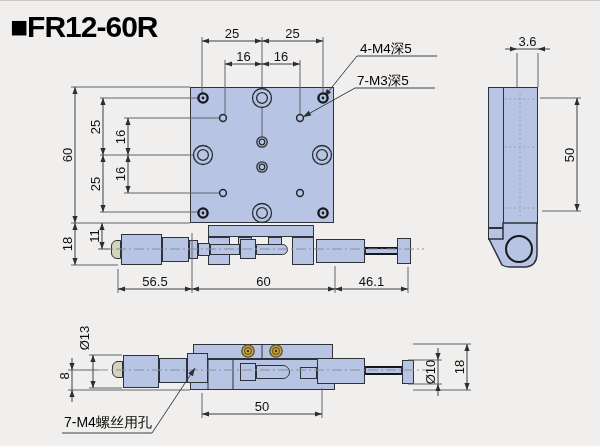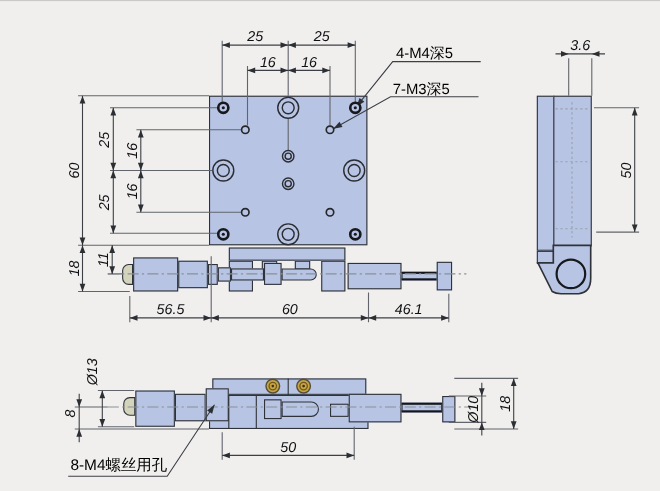--- a/index.html
+++ b/index.html
@@ -16,42 +16,43 @@
   #callout-m4{left:360px;top:39px;}
   #callout-m3{left:357px;top:71px;}
   #callout-bottom{left:64px;top:413px;font-size:14px;}
   .part{position:absolute;background:#b7c4e4;border:1.4px solid #2f3238;box-sizing:border-box;}
   .part.tip{background:#d4d4bc;}
   .part.rod{border-top:2.4px solid #15161a;border-bottom:2.4px solid #15161a;}
   .part.rleft{border-radius:6px 0 0 6px;}
   .part.rright{border-radius:0 7px 7px 0;}
   #lines-svg{position:absolute;left:0;top:0;z-index:3;}
   #parts-layer{position:absolute;left:0;top:0;width:600px;height:446px;z-index:2;}
-  #labels-layer{position:absolute;left:0;top:0;width:600px;height:442px;z-index:4;pointer-events:none;font-style:italic;}
+  #labels-layer{position:absolute;left:0;top:0;width:600px;height:442px;z-index:4;pointer-events:none;}
   .dim-label{
     position:absolute;font-size:13px;color:#101114;white-space:nowrap;
     transform:translate(-50%,-50%);
   }
   .dim-label.rot{transform:translate(-50%,-50%) rotate(-90deg);}
   .ext{stroke:#61656b;stroke-width:1;}
   .detail{stroke:#2f3238;stroke-width:1;}
   .cl{stroke:#8a8f96;stroke-width:1;stroke-dasharray:10 3 2 3;}
   .dot{stroke:#9aa0a8;stroke-width:1;stroke-dasharray:2 2.5;}
   .leader{stroke:#3c4046;stroke-width:1;fill:none;}
   .dimline{stroke:#3c4046;stroke-width:1;}
   .arrow{fill:#2b2e33;}
   .part-path{fill:#b7c4e4;stroke:#2f3238;stroke-width:1.5;}
 </style>
 </head>
 <body>
 
 <div id="stage">
+  <div class="title">■FR12-60R</div>
   <div class="callout" id="callout-m4">4-M4深5</div>
   <div class="callout" id="callout-m3">7-M3深5</div>
-  <div class="callout" id="callout-bottom">8-M4螺丝用孔</div>
+  <div class="callout" id="callout-bottom">7-M4螺丝用孔</div>
   <div id="parts-layer">
       <div class="part" style="left: 190px; top: 86px; width: 144px; height: 136px;"></div>
       <div class="part" style="left: 208px; top: 224px; width: 106px; height: 12px;"></div>
       <div class="part" style="left: 208px; top: 236px; width: 22px; height: 28px;"></div>
       <div class="part" style="left: 292px; top: 236px; width: 22px; height: 28px;"></div>
       <div class="part" style="left: 238px; top: 236px; width: 14px; height: 8px;"></div>
       <div class="part" style="left: 268px; top: 236px; width: 14px; height: 8px;"></div>
       <div class="part" style="left: 210px; top: 243px; width: 30px; height: 11px;"></div>
       <div class="part" style="left: 240px; top: 238px; width: 16px; height: 20px;"></div>
       <div class="part rright" style="left: 256px; top: 243px; width: 32px; height: 11px;"></div>

